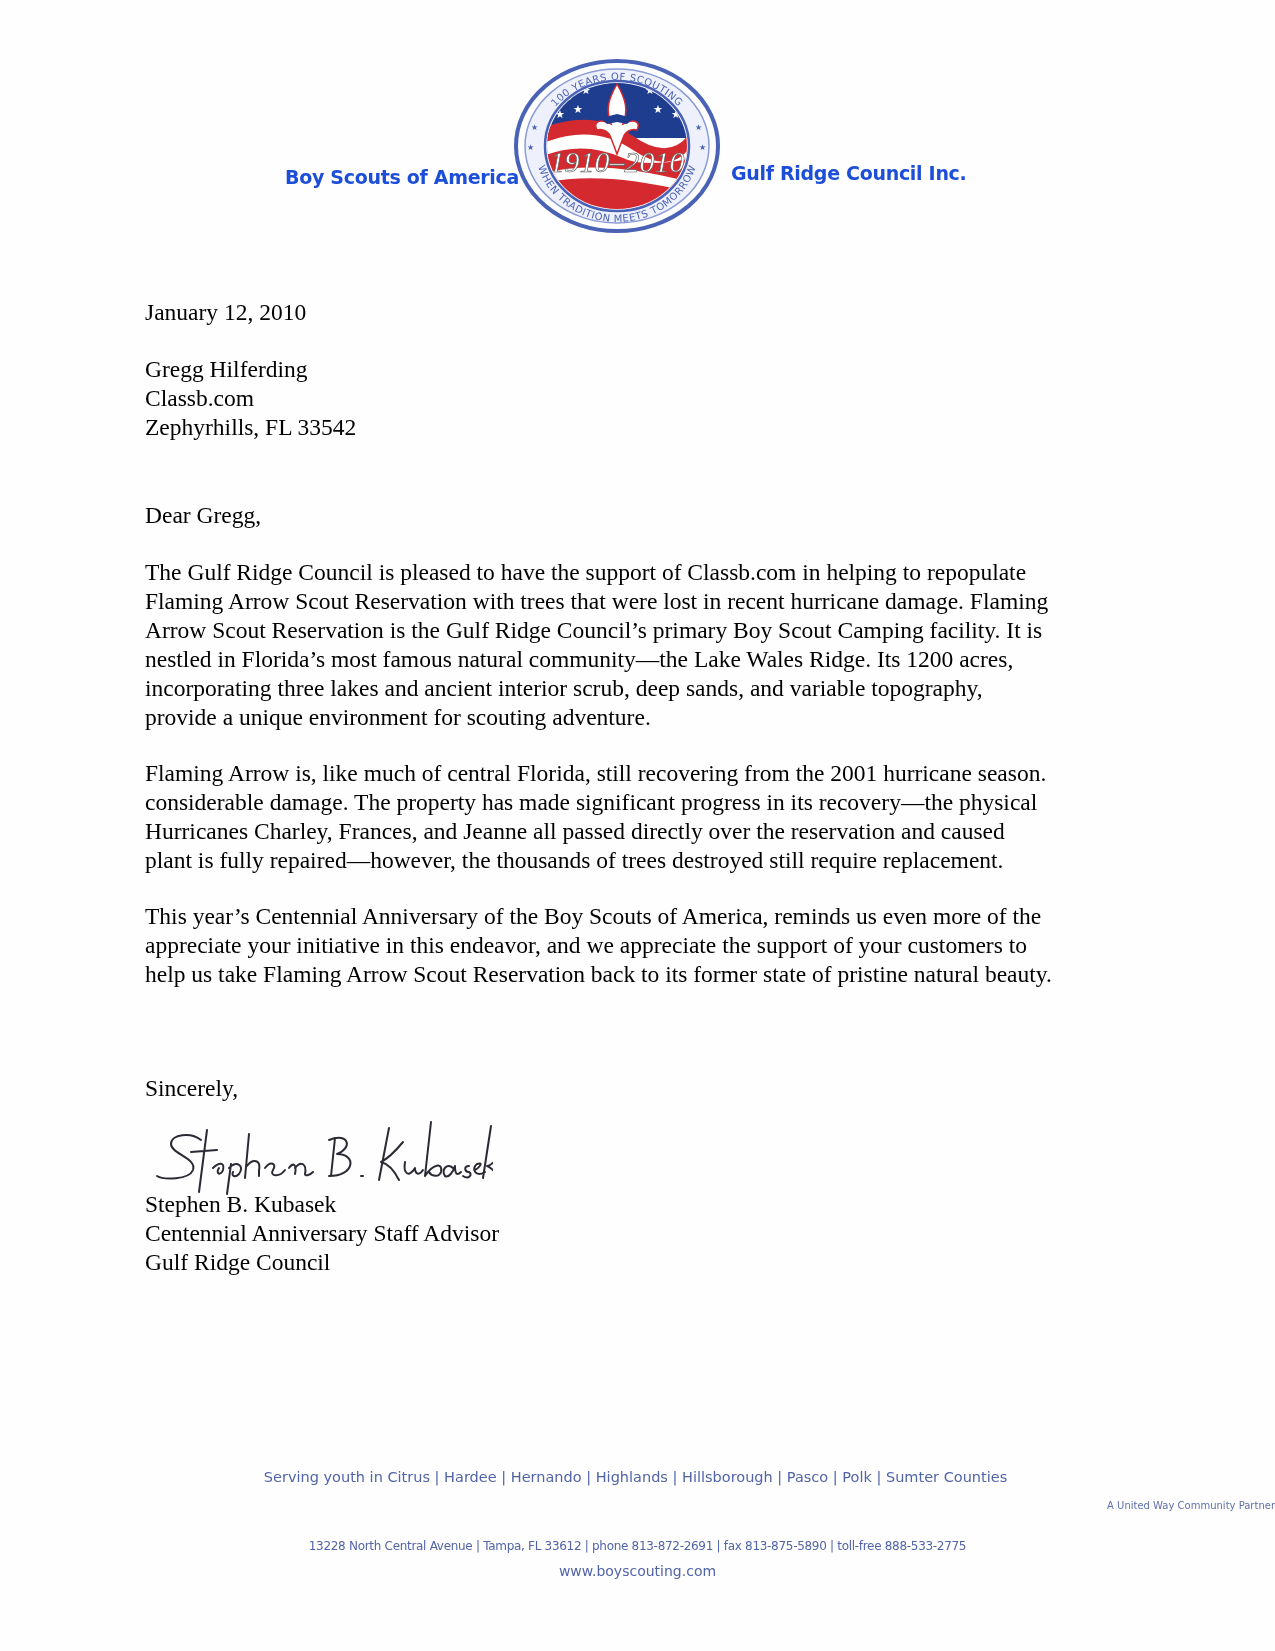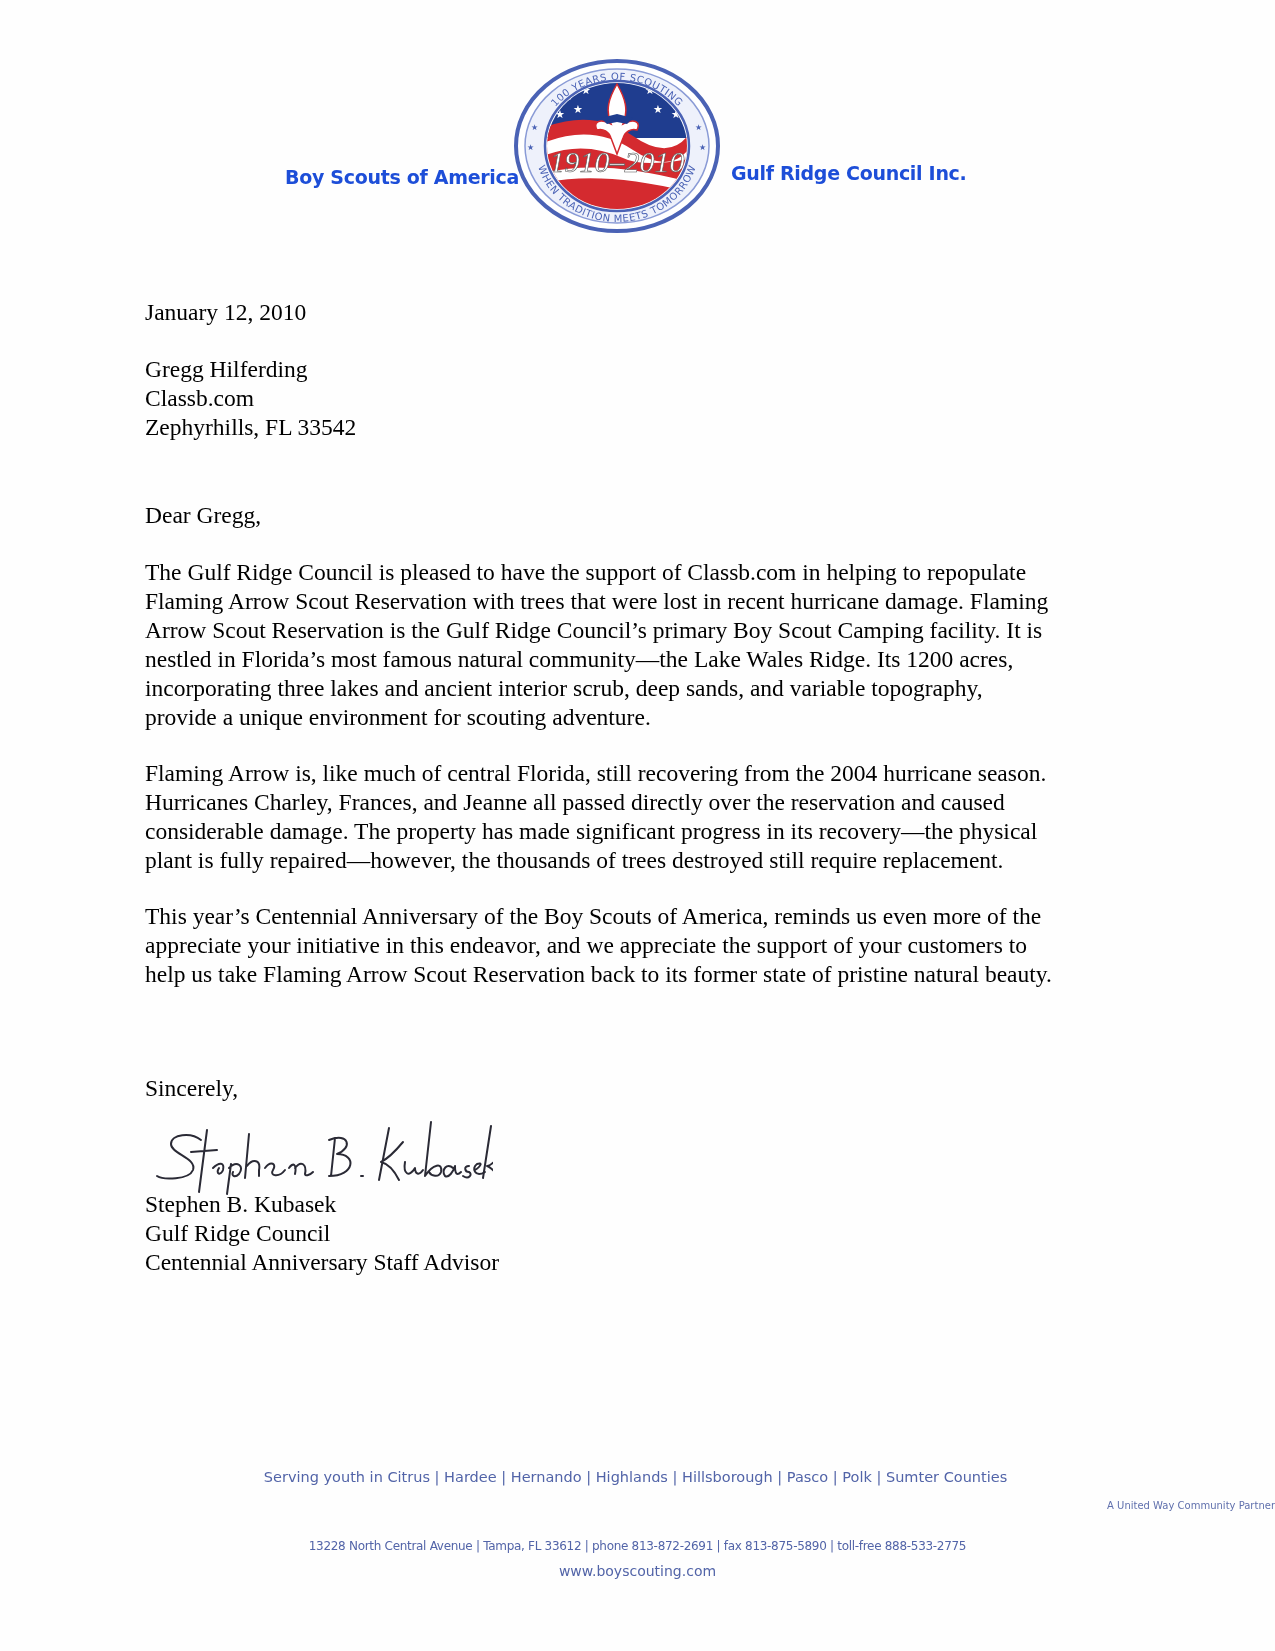--- a/index.html
+++ b/index.html
@@ -105,23 +105,23 @@
   <div class="body-text para1">
     <span class="line">The Gulf Ridge Council is pleased to have the support of Classb.com in helping to repopulate</span>
     <span class="line">Flaming Arrow Scout Reservation with trees that were lost in recent hurricane damage.  Flaming</span>
     <span class="line">Arrow Scout Reservation is the Gulf Ridge Council’s primary Boy Scout Camping facility.  It is</span>
     <span class="line">nestled in Florida’s most famous natural community—the Lake Wales Ridge. Its 1200 acres,</span>
     <span class="line">incorporating three lakes and ancient interior scrub, deep sands, and variable topography,</span>
     <span class="line">provide a unique environment for scouting adventure.</span>
   </div>
 
   <div class="body-text para2">
-    <span class="line">Flaming Arrow is, like much of central Florida, still recovering from the 2004 hurricane season.</span>
+    <span class="line">Flaming Arrow is, like much of central Florida, still recovering from the 2001 hurricane season.</span>
+    <span class="line">considerable damage. The property has made significant progress in its recovery—the physical</span>
     <span class="line">Hurricanes Charley, Frances, and Jeanne all passed directly over the reservation and caused</span>
-    <span class="line">considerable damage. The property has made significant progress in its recovery—the physical</span>
     <span class="line">plant is fully repaired—however, the thousands of trees destroyed still require replacement.</span>
   </div>
 
   <div class="body-text para3">
     <span class="line">This year’s Centennial Anniversary of the Boy Scouts of America, reminds us even more of the</span>
     <span class="line">appreciate your initiative in this endeavor, and we appreciate the support of your customers to</span>
     <span class="line">help us take Flaming Arrow Scout Reservation back to its former state of pristine natural beauty.</span>
   </div>
 
   <div class="body-text closing">Sincerely,</div>
@@ -142,22 +142,22 @@
       <path d="M 278 4 L 272 58 C 280 46 290 44 288 54 C 286 60 278 58 276 54"></path>
       <path d="M 300 50 C 294 44 288 52 292 58 C 296 60 300 54 302 48 C 302 56 304 58 308 54"></path>
       <path d="M 316 48 C 310 48 312 54 316 54 C 320 56 316 62 310 58"></path>
       <path d="M 322 52 C 328 48 330 44 324 46 C 318 50 322 60 332 54"></path>
       <path d="M 338 8 L 330 60 M 348 36 C 340 46 336 48 334 48 C 340 50 344 58 352 62"></path>
     </g>
   </svg>
 
   <div class="body-text sig-block">
     <span class="line">Stephen B. Kubasek</span>
+    <span class="line">Centennial Anniversary Staff Advisor</span>
     <span class="line">Gulf Ridge Council</span>
-    <span class="line">Centennial Anniversary Staff Advisor</span>
   </div>
 
   <div class="footer f-counties">Serving youth in Citrus | Hardee | Hernando | Highlands | Hillsborough | Pasco | Polk | Sumter Counties</div>
   <div class="footer f-united">A United Way Community Partner</div>
   <div class="footer f-address">13228 North Central Avenue | Tampa, FL 33612 | phone 813-872-2691 | fax 813-875-5890 | toll-free 888-533-2775</div>
   <div class="footer f-web">www.boyscouting.com</div>
 
 </div>
 
 </body></html>

